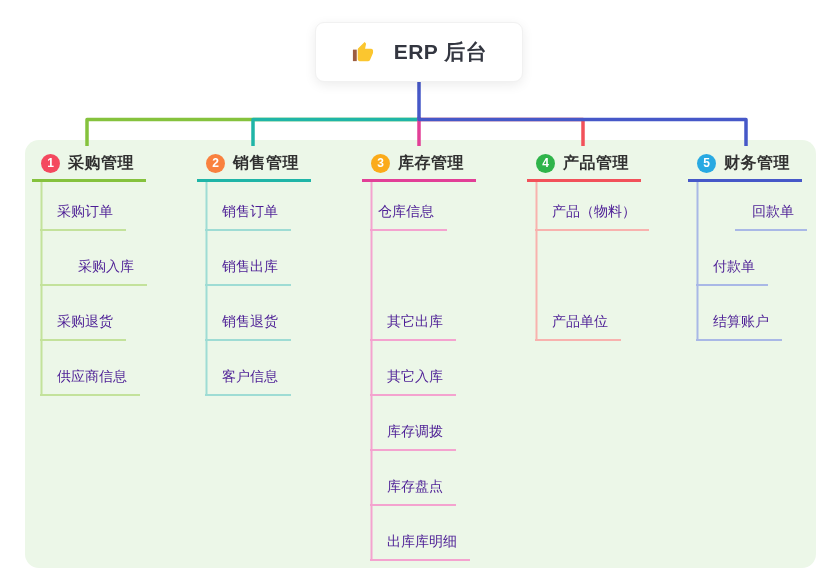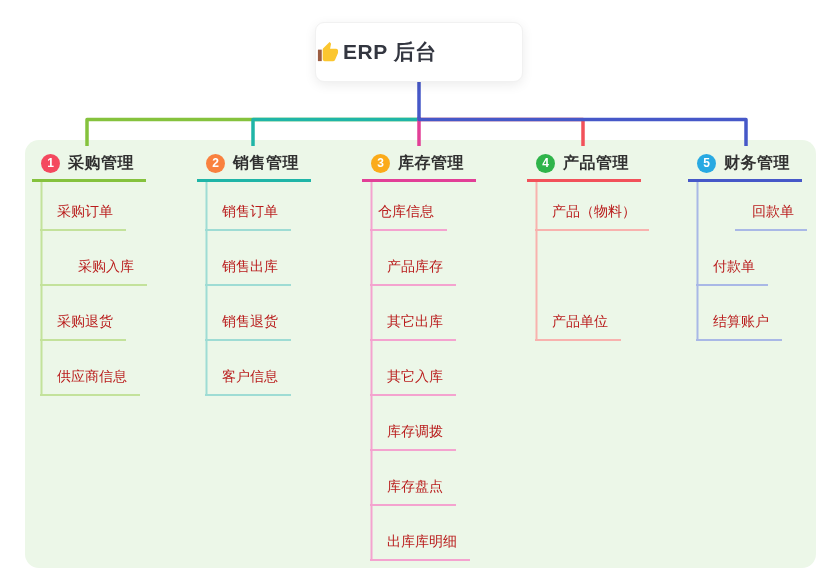--- a/index.html
+++ b/index.html
@@ -30,22 +30,22 @@
     left: 315px;
     top: 22px;
     width: 208px;
     height: 60px;
     background: #ffffff;
     border: 1px solid #f1f1f1;
     border-radius: 9px;
     box-shadow: 0 3px 12px rgba(0,0,0,0.08);
     display: flex;
     align-items: center;
-    justify-content: flex-start;
-    gap: 4px;
+    justify-content: center;
+    gap: 20px;
     box-sizing: border-box;
   }
   .root-title {
     font-size: 21px;
     font-weight: 600;
     color: #333640;
     letter-spacing: 0.5px;
     white-space: nowrap;
   }
   .branch-label {
@@ -77,21 +77,21 @@
     font-weight: 600;
     color: #303030;
     letter-spacing: 0.5px;
   }
   .child {
     position: absolute;
     padding: 0 13px 8px 17px;
     border-bottom: 2px solid #ccc;
     font-size: 14px;
     line-height: 20px;
-    color: #b91c1c;
+    color: #4c1d95;
     white-space: nowrap;
   }
 </style>
 </head>
 <body>
 
 <div class="canvas">
 
   <div class="panel" style="background-color: rgb(236, 247, 232);"></div>
 
@@ -134,21 +134,20 @@
   <div class="child" style="left: 205px; top: 201px; border-bottom-color: rgb(158, 220, 212);">销售订单</div>
   <div class="child" style="left: 205px; top: 256px; border-bottom-color: rgb(158, 220, 212);">销售出库</div>
   <div class="child" style="left: 205px; top: 311px; border-bottom-color: rgb(158, 220, 212);">销售退货</div>
   <div class="child" style="left: 205px; top: 366px; border-bottom-color: rgb(158, 220, 212);">客户信息</div>
 
   <div class="branch-label" style="left: 362px; border-bottom-color: rgb(226, 63, 151);">
     <span class="badge" style="background-color: rgb(251, 171, 26);">3</span>
     <span class="branch-text">库存管理</span>
   </div>
   <div class="child" style="left: 370px; top: 201px; border-bottom-color: rgb(244, 163, 207); padding-left: 8px;">仓库信息</div>
-  <div class="child" style="left: 370px; top: 256px; border-bottom-color: rgb(244, 163, 207);">产品库存</div>
   <div class="child" style="left: 370px; top: 311px; border-bottom-color: rgb(244, 163, 207);">其它出库</div>
   <div class="child" style="left: 370px; top: 366px; border-bottom-color: rgb(244, 163, 207);">其它入库</div>
   <div class="child" style="left: 370px; top: 421px; border-bottom-color: rgb(244, 163, 207);">库存调拨</div>
   <div class="child" style="left: 370px; top: 476px; border-bottom-color: rgb(244, 163, 207);">库存盘点</div>
   <div class="child" style="left: 370px; top: 531px; border-bottom-color: rgb(244, 163, 207);">出库库明细</div>
 
   <div class="branch-label" style="left: 527px; border-bottom-color: rgb(242, 81, 90);">
     <span class="badge" style="background-color: rgb(47, 180, 74);">4</span>
     <span class="branch-text">产品管理</span>
   </div>

